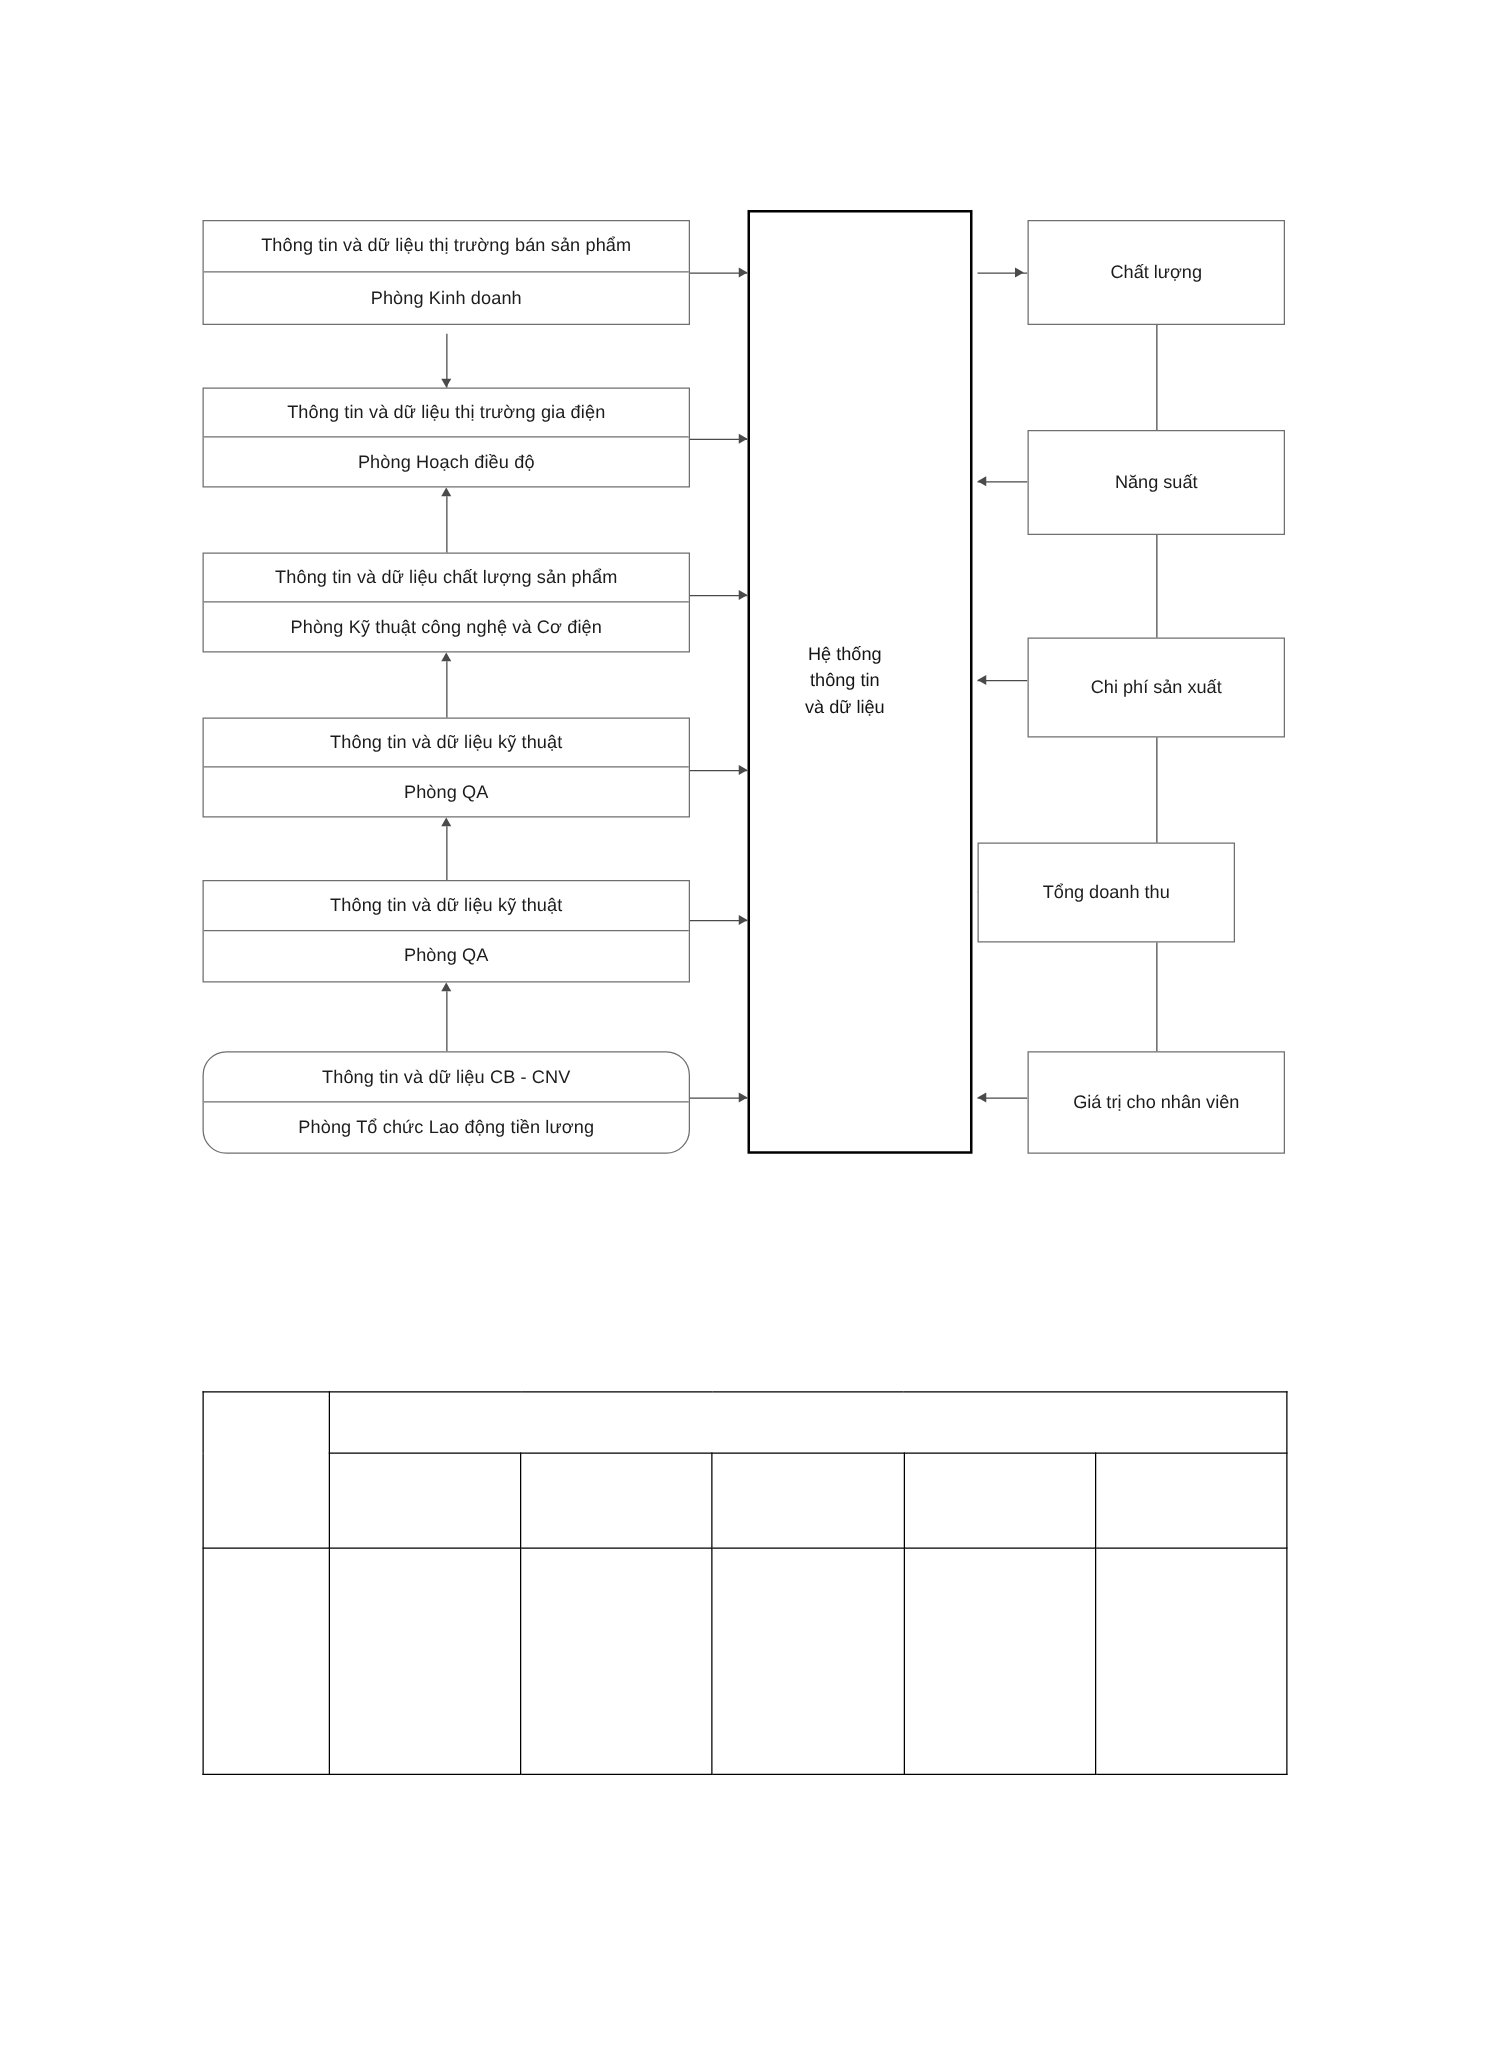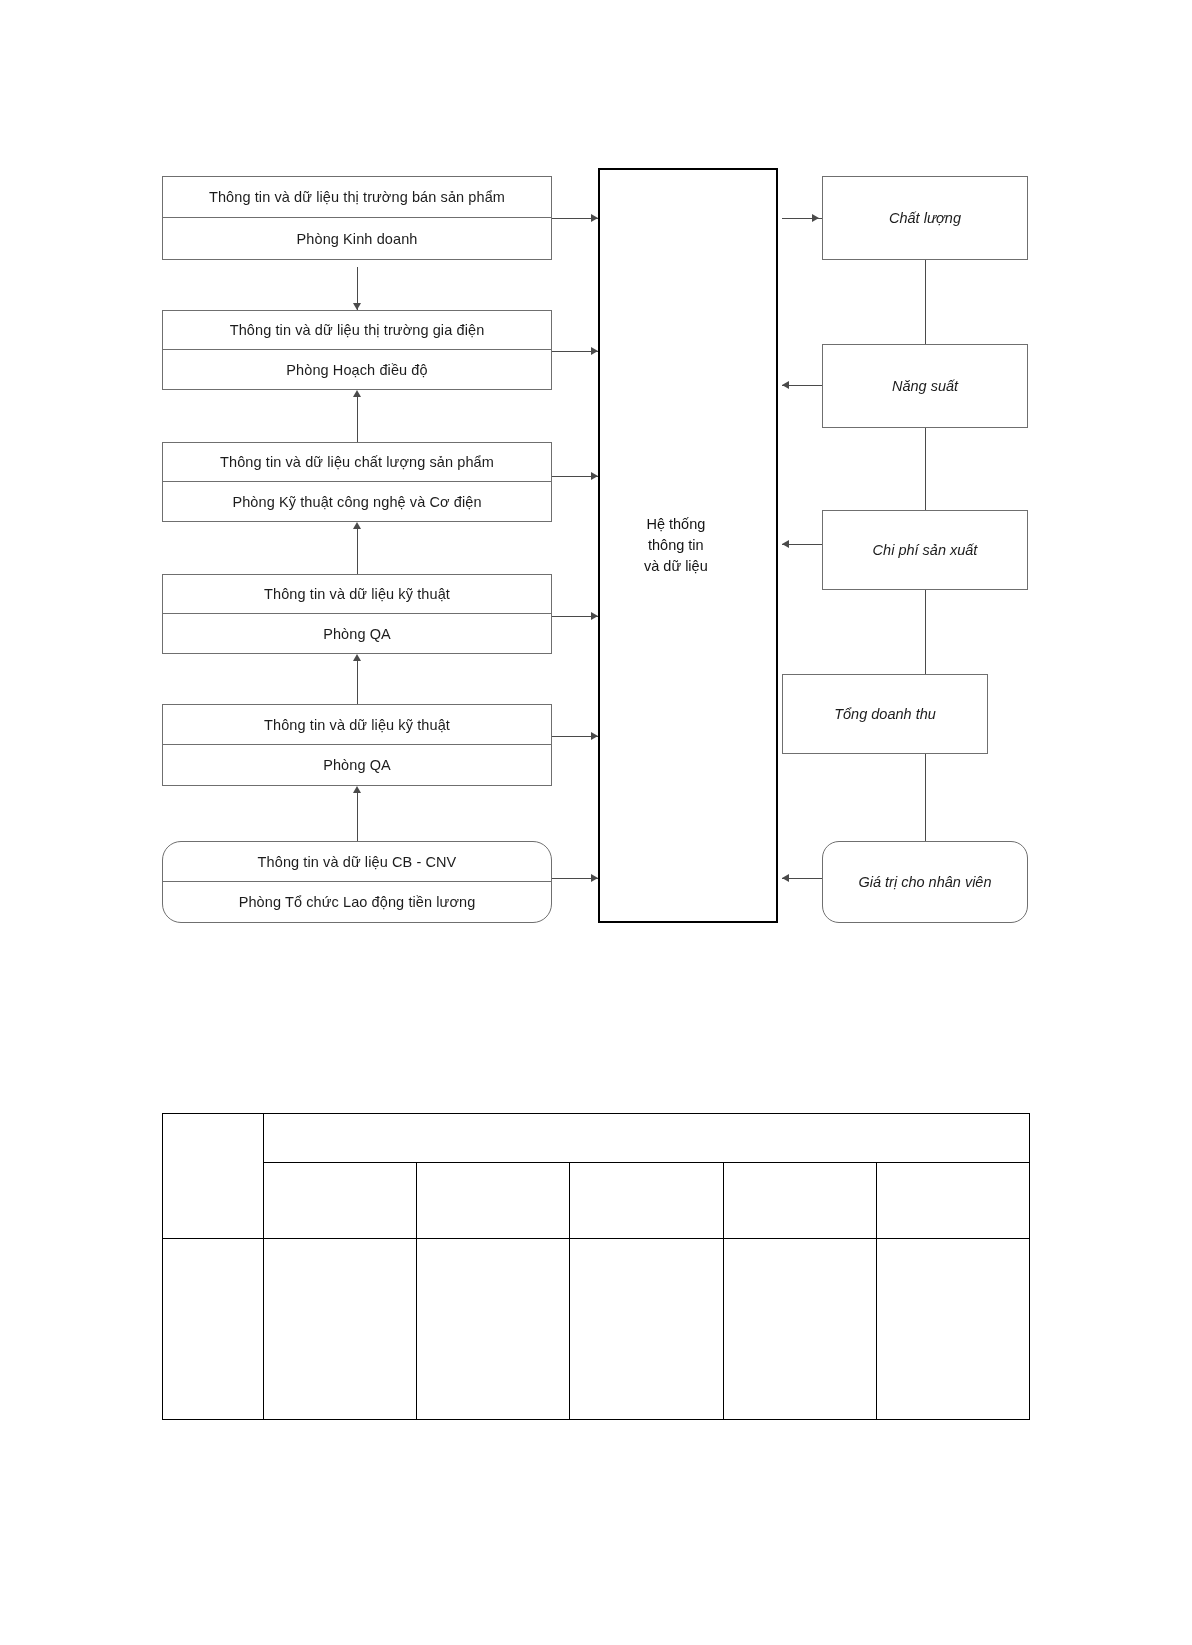--- a/index.html
+++ b/index.html
@@ -57,21 +57,20 @@
     position: absolute;
     box-sizing: border-box;
     border: 1px solid #6f6f6f;
     background: #fff;
     display: flex;
     align-items: center;
     justify-content: center;
     text-align: center;
     font-size: 14.5px;
     color: #1c1c1c;
-    font-style: italic;
   }
 
   #center-box {
     position: absolute;
     box-sizing: border-box;
     border: 2.5px solid #000;
     background: #fff;
     display: flex;
     align-items: center;
     justify-content: flex-start;
@@ -251,21 +250,21 @@
     </div>
 
     <div class="rbox" style="left:822px; top:296px; width:206px; height:84px;">
       <span>Năng suất</span>
     </div>
 
     <div class="rbox" style="left:782px; top:626px; width:206px; height:80px;">
       <span>Tổng doanh thu</span>
     </div>
 
-    <div class="rbox" style="left:822px; top:793px; width:206px; height:82px;border-radius:17px;">
+    <div class="rbox" style="left:822px; top:793px; width:206px; height:82px;">
       <span>Giá trị cho nhân viên</span>
     </div>
 
     <div class="vline" style="left:925px; top:212px; height:84px;"></div>
     <div class="vline" style="left:925px; top:380px; height:82px;"></div>
     <div class="vline" style="left:925px; top:542px; height:84px;"></div>
     <div class="vline" style="left:925px; top:706px; height:87px;"></div>
 
   </div>
 

